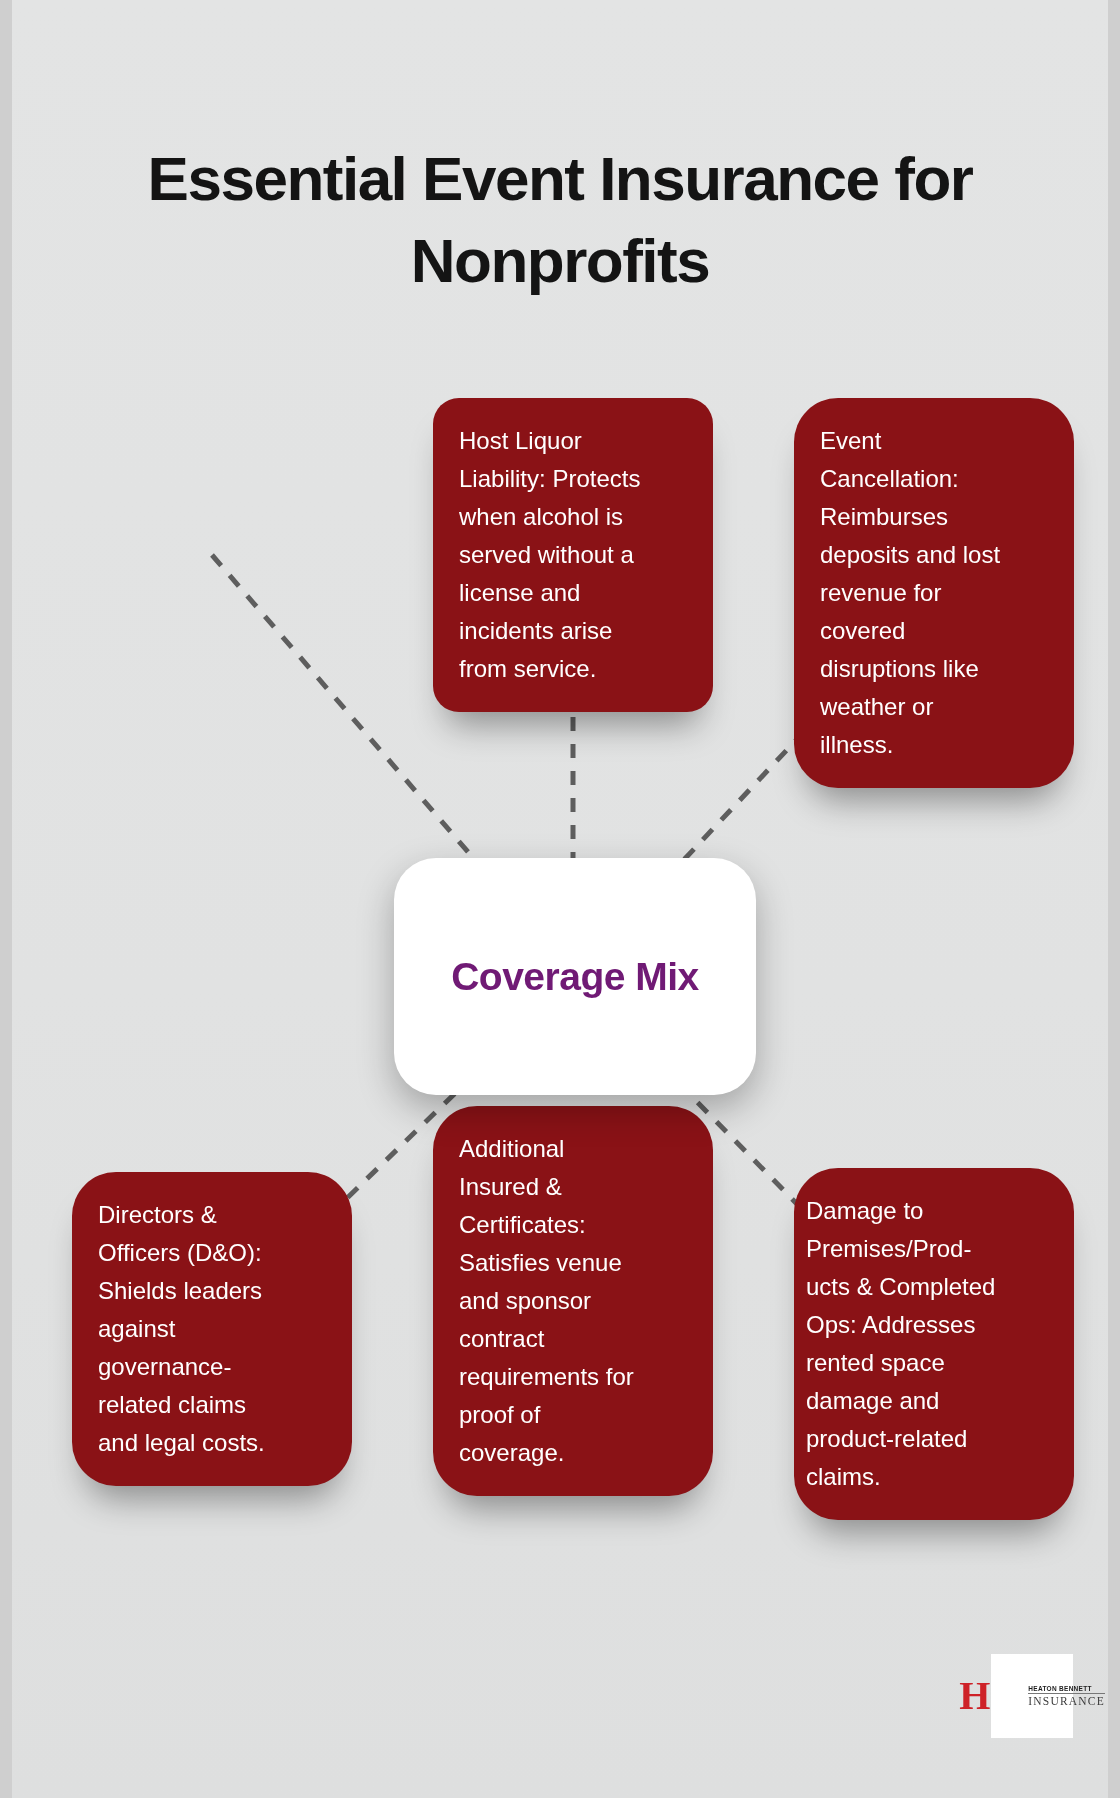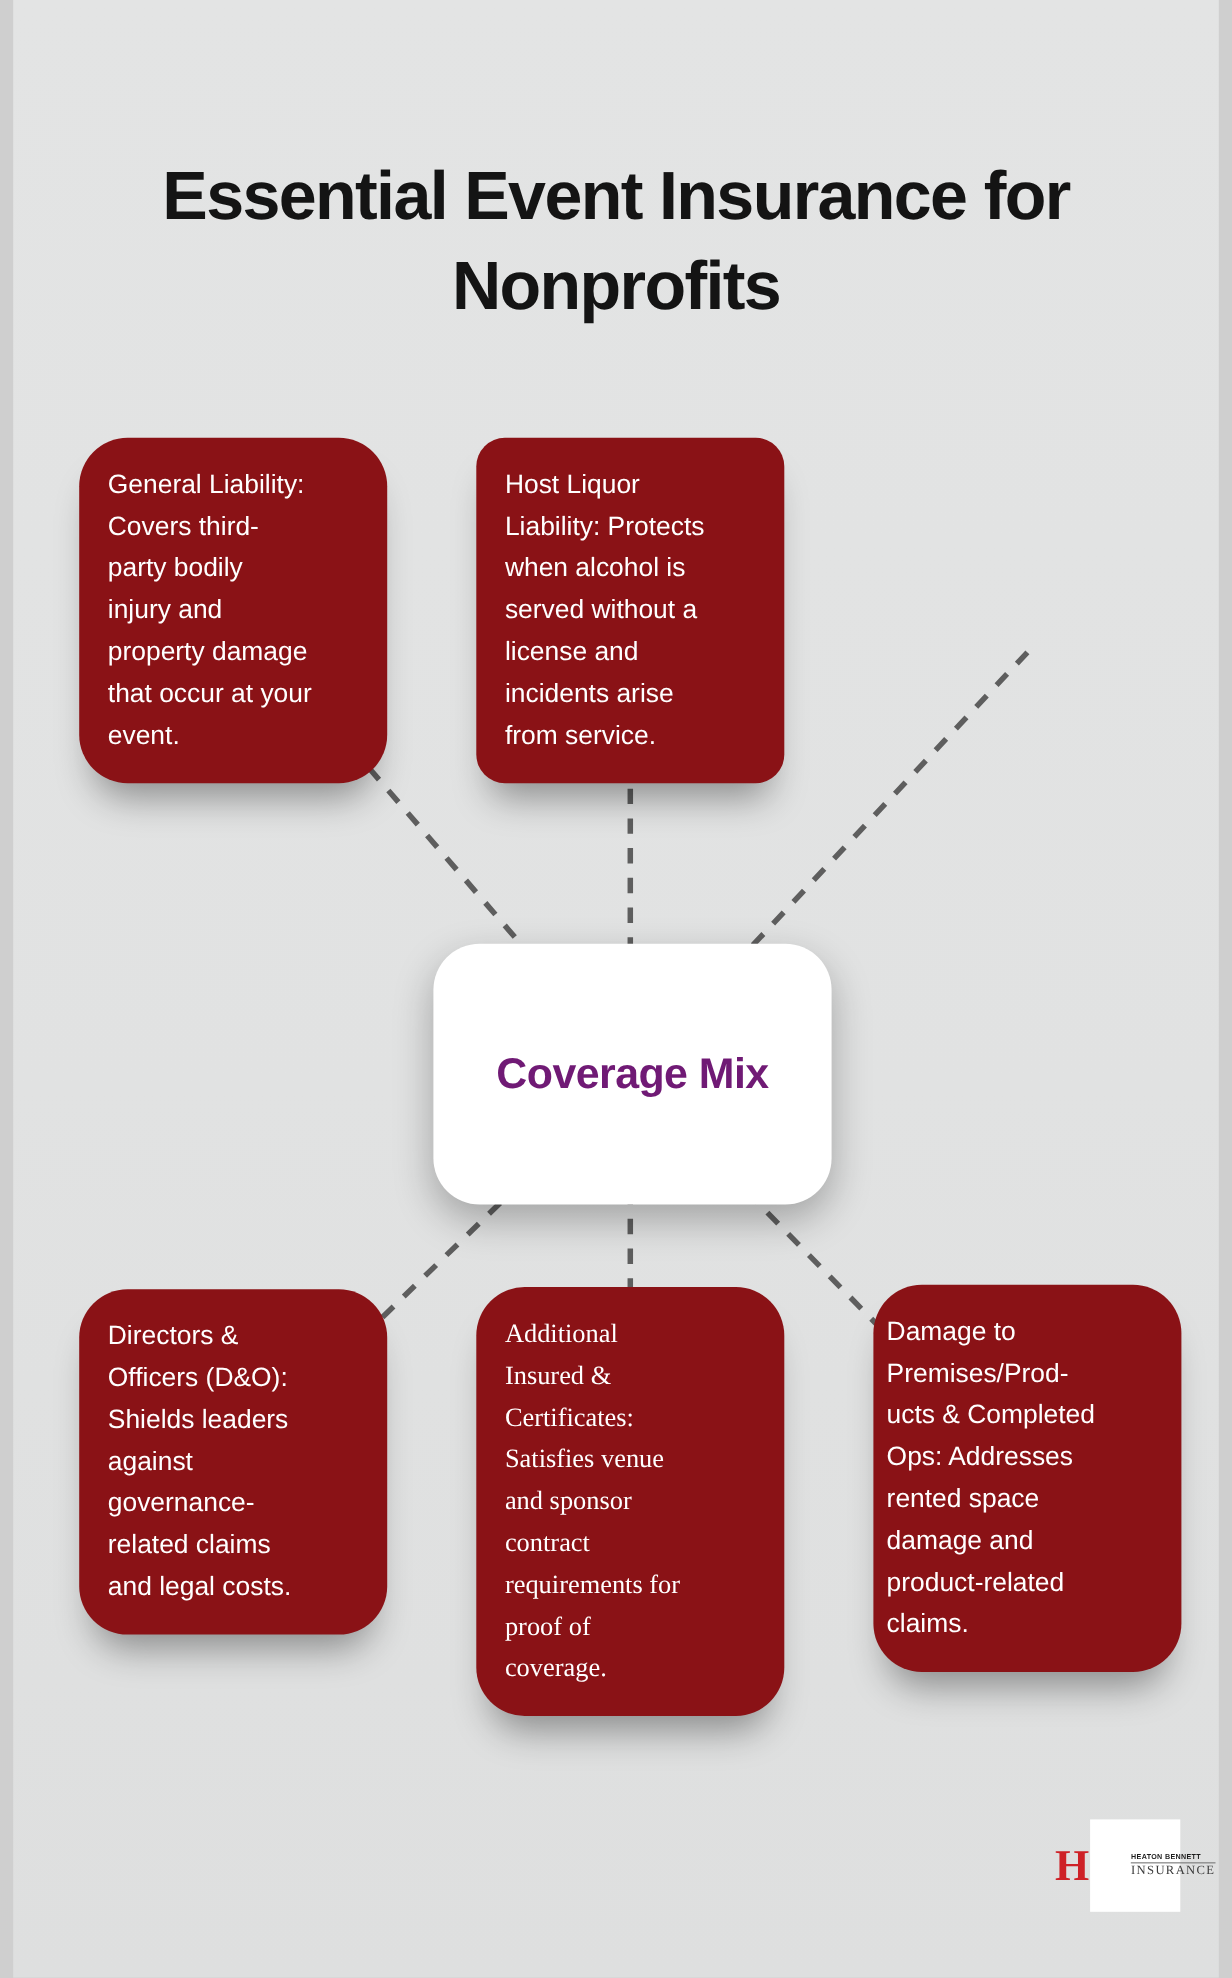--- a/index.html
+++ b/index.html
@@ -30,21 +30,21 @@
     padding:24px 26px;
     color:#ffffff;
     font-size:24px;line-height:38px;
     white-space:pre-line;
     box-shadow:0 26px 34px -14px rgba(0,0,0,0.38);
   }
   .node.tl{left:60px;top:398px;}
   .node.tm{left:421px;top:398px;border-radius:26px;}
   .node.tr{left:782px;top:398px;}
   .node.bl{left:60px;top:1172px;}
-  .node.bm{left:421px;top:1170px;font-family:Liberation Serif, serif;}
+  .node.bm{left:421px;top:1106px;}
   .node.br{left:782px;top:1168px;padding-left:12px;}
   .center-node{
     position:absolute;left:382px;top:858px;
     width:362px;height:237px;
     background:#ffffff;border-radius:42px;
     display:flex;align-items:center;justify-content:center;
     box-shadow:0 14px 36px rgba(0,0,0,0.28);
   }
   .center-node .label{
     font-size:39px;font-weight:bold;color:#701a75;letter-spacing:-0.5px;
@@ -81,34 +81,36 @@
 
   <svg class="connectors" viewBox="0 0 1120 1798" xmlns="http://www.w3.org/2000/svg">
     <line x1="200" y1="555" x2="563" y2="976"></line>
     <line x1="561" y1="555" x2="561" y2="976"></line>
     <line x1="922" y1="593" x2="563" y2="976"></line>
     <line x1="200" y1="1329" x2="563" y2="977"></line>
     <line x1="561" y1="1365" x2="561" y2="977"></line>
     <line x1="922" y1="1344" x2="563" y2="977"></line>
   </svg>
 
-  <div class="node tl">General Liability:
-Covers third-
-party bodily
-injury and
-property damage
-that occur at your
-event.</div>
   <div class="node tm">Host Liquor
 Liability: Protects
 when alcohol is
 served without a
 license and
 incidents arise
 from service.</div>
+  <div class="node tr">Event
+Cancellation:
+Reimburses
+deposits and lost
+revenue for
+covered
+disruptions like
+weather or
+illness.</div>
   <div class="node bl">Directors &amp;
 Officers (D&amp;O):
 Shields leaders
 against
 governance-
 related claims
 and legal costs.</div>
   <div class="node bm">Additional
 Insured &amp;
 Certificates:

